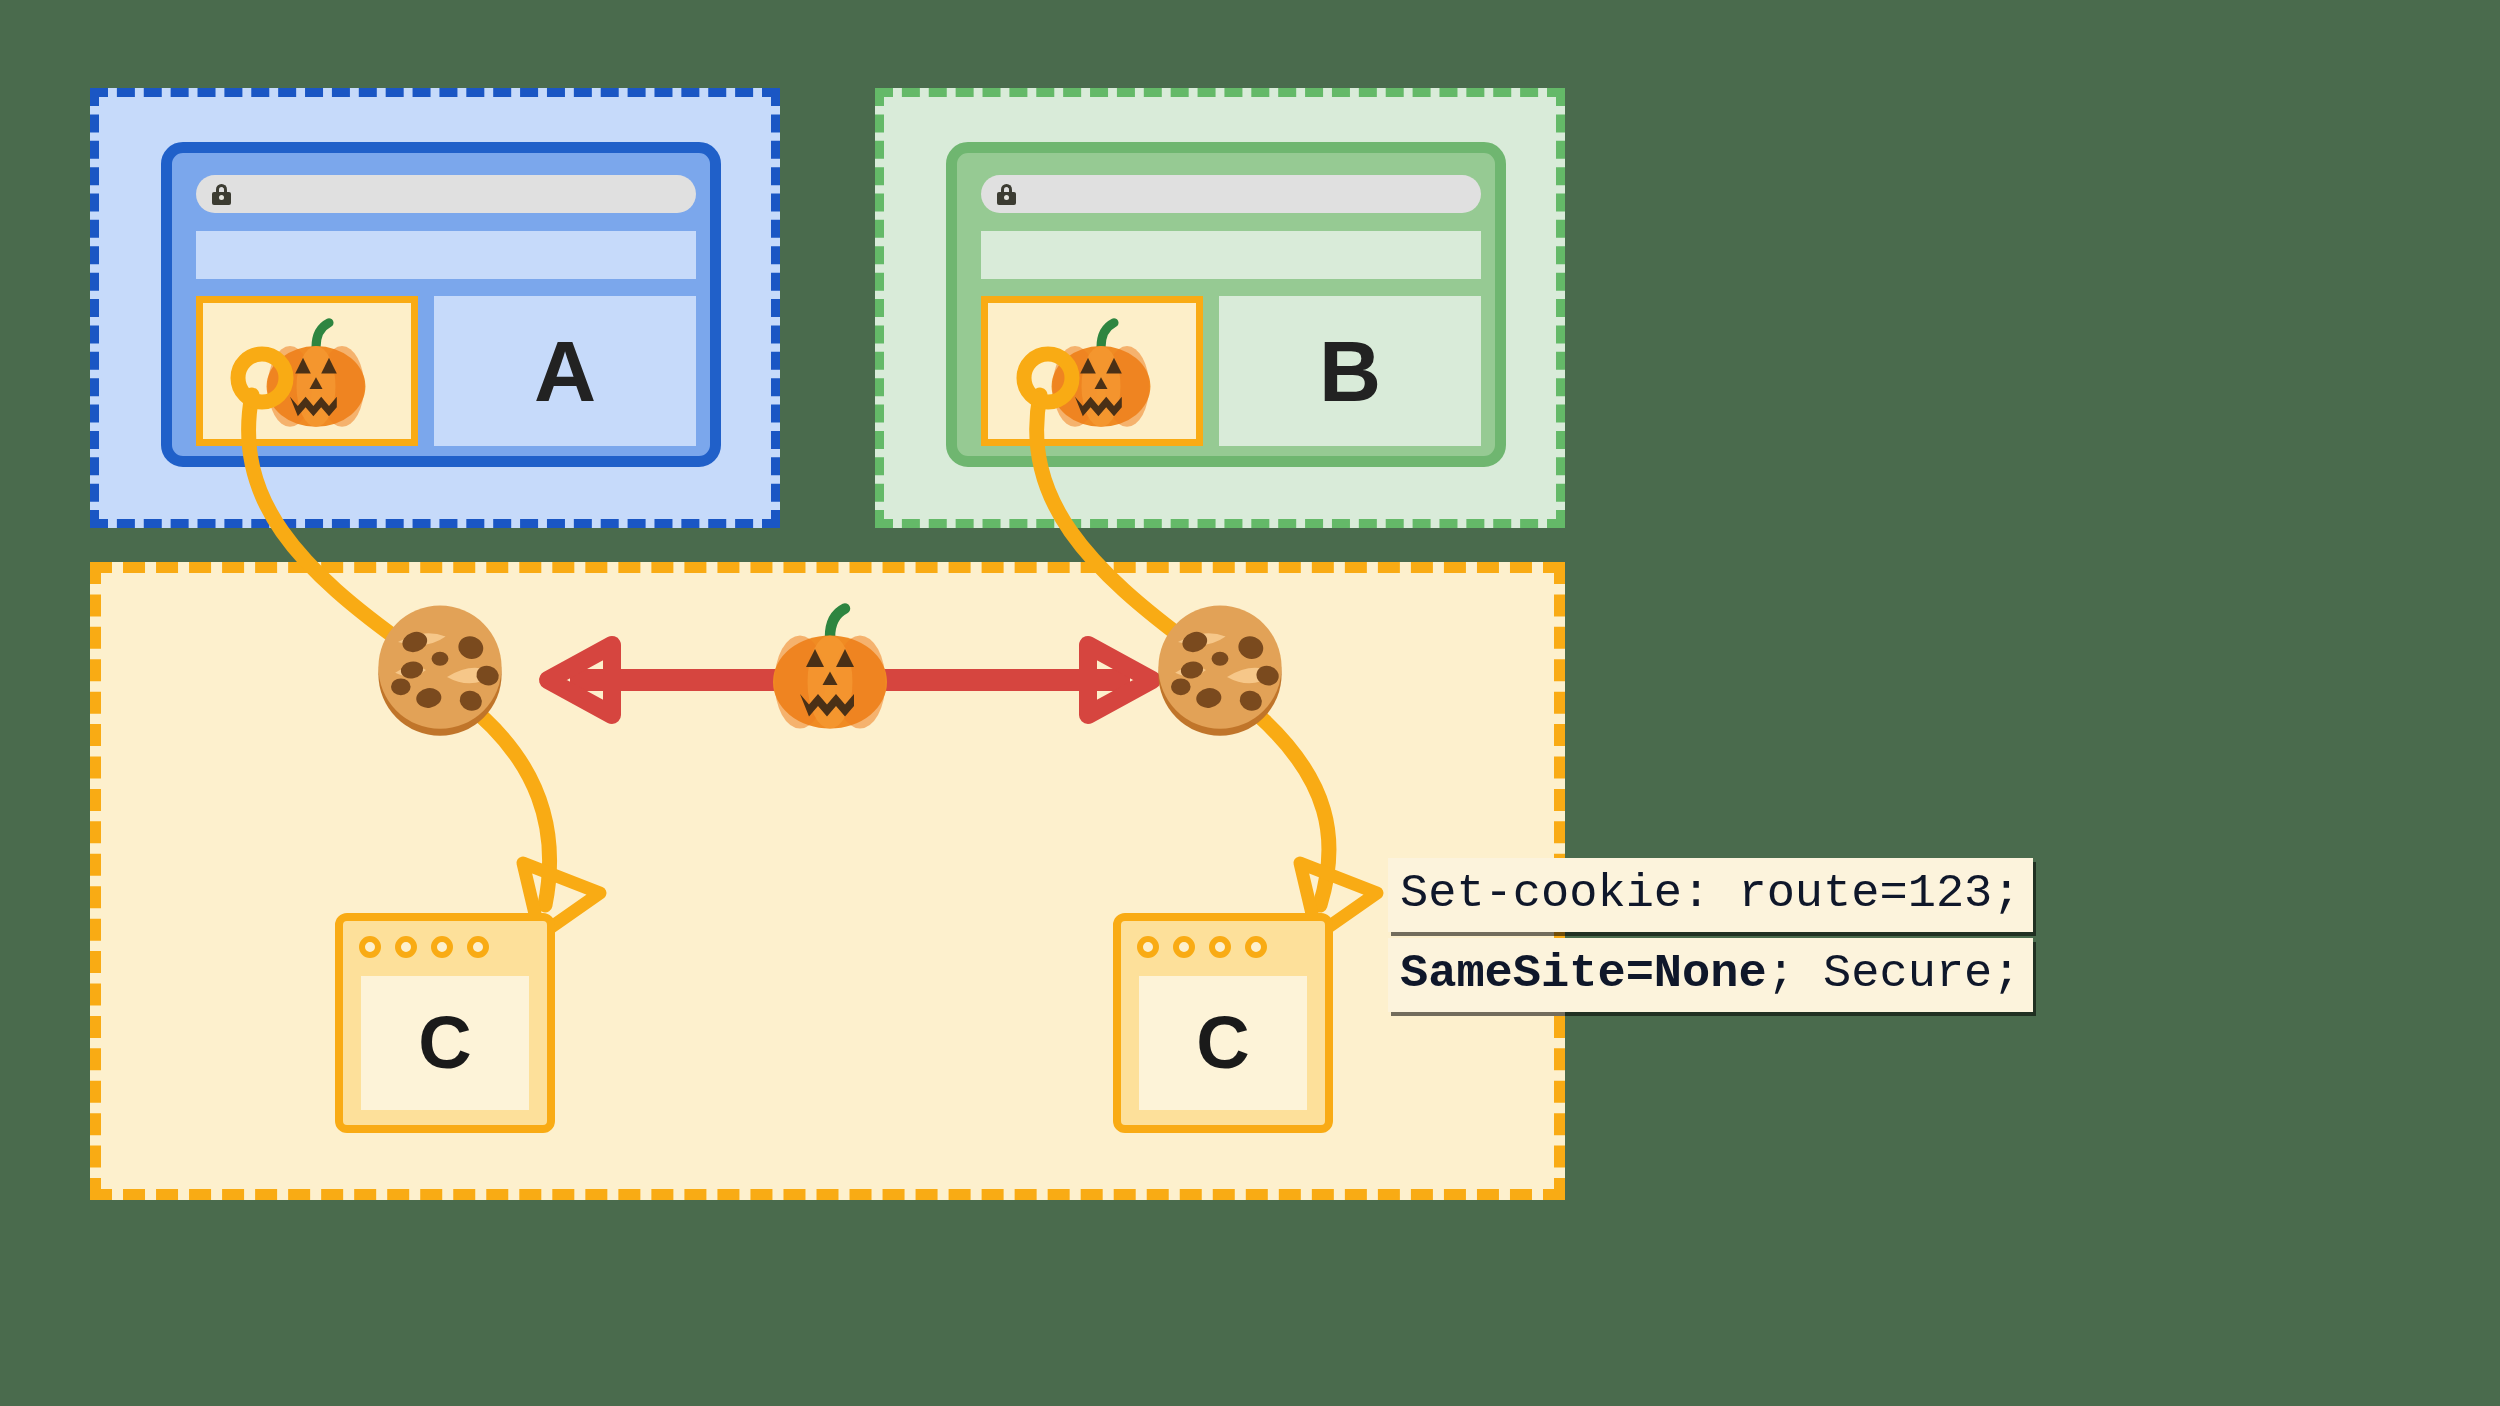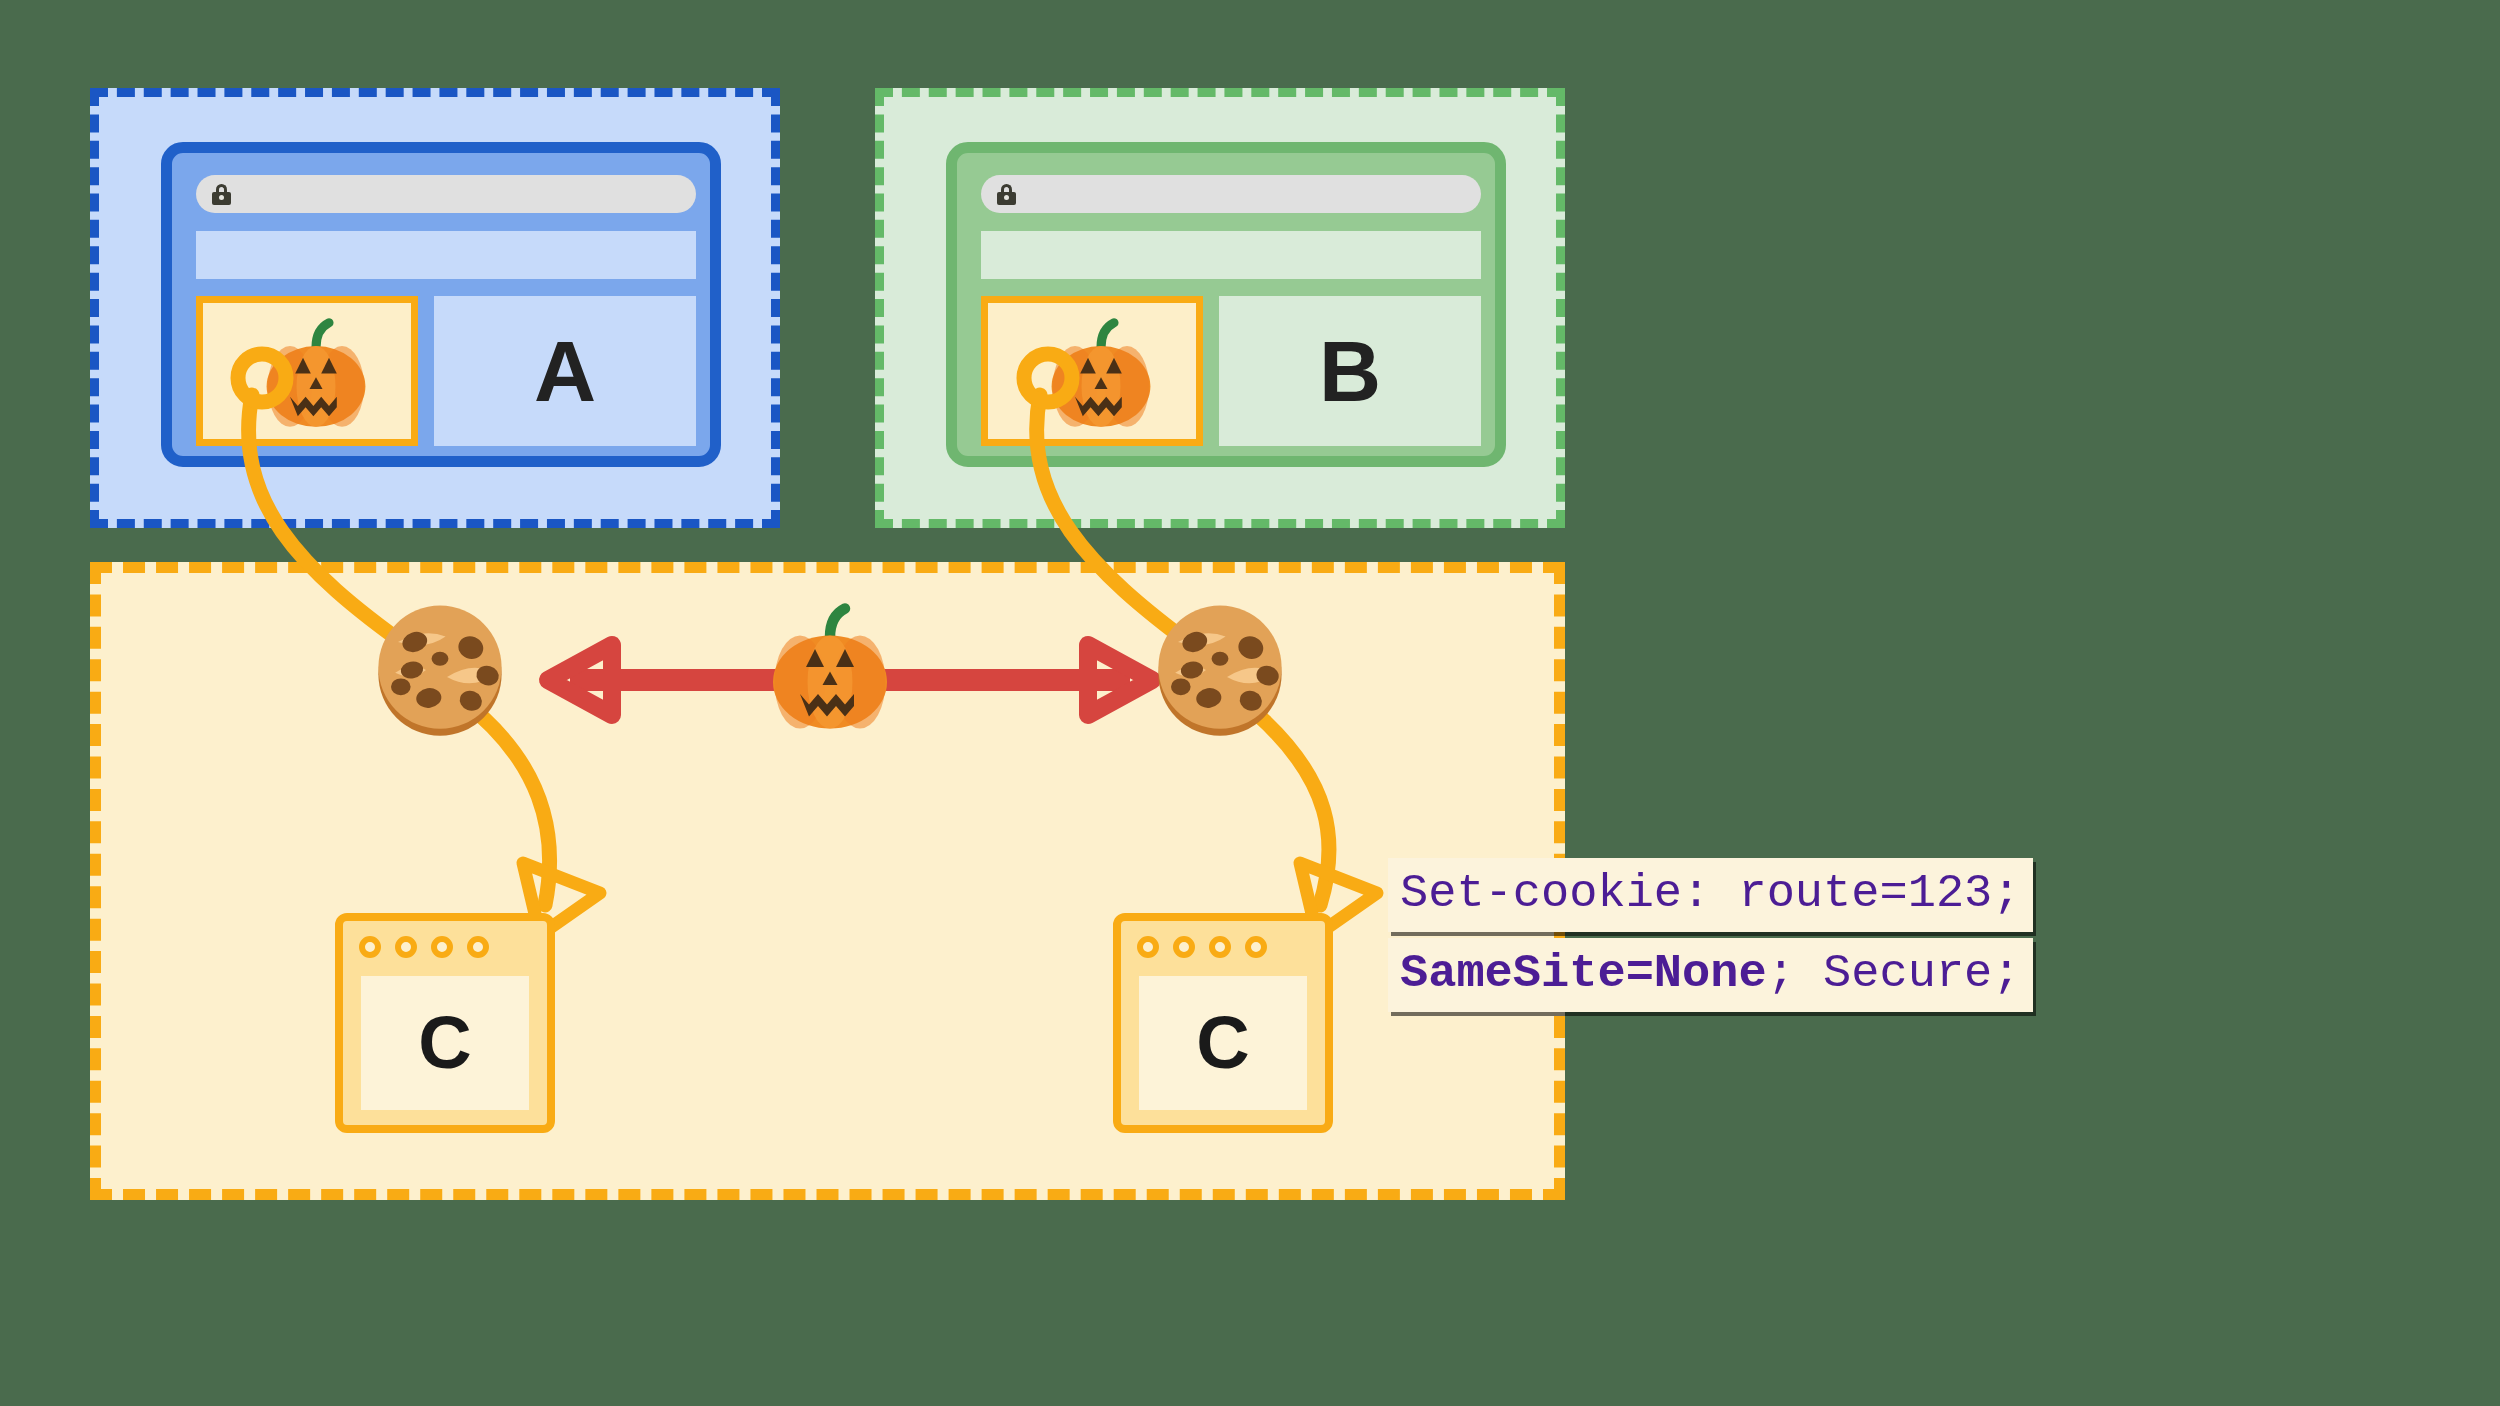--- a/index.html
+++ b/index.html
@@ -153,21 +153,21 @@
   .pk-center{position:absolute;left:755px;top:595px;width:150px;height:150px;}
 
   
   .code{
     position:absolute;left:1388px;top:858px;
     display:flex;flex-direction:column;gap:6px;
     font-family:"Liberation Mono", monospace;
   }
   .code-line{
     background:#fcf3dc;
-    color:#4c1d95;
+    color:#0f172a;
     font-size:47px;
     line-height:1.28;
     padding:6px 12px 8px 12px;
     white-space:pre;
     box-shadow:3px 4px 0 rgba(0,0,0,0.55);
   }
   .code-line b{font-weight:bold;}
 </style>
 </head>
 <body>

